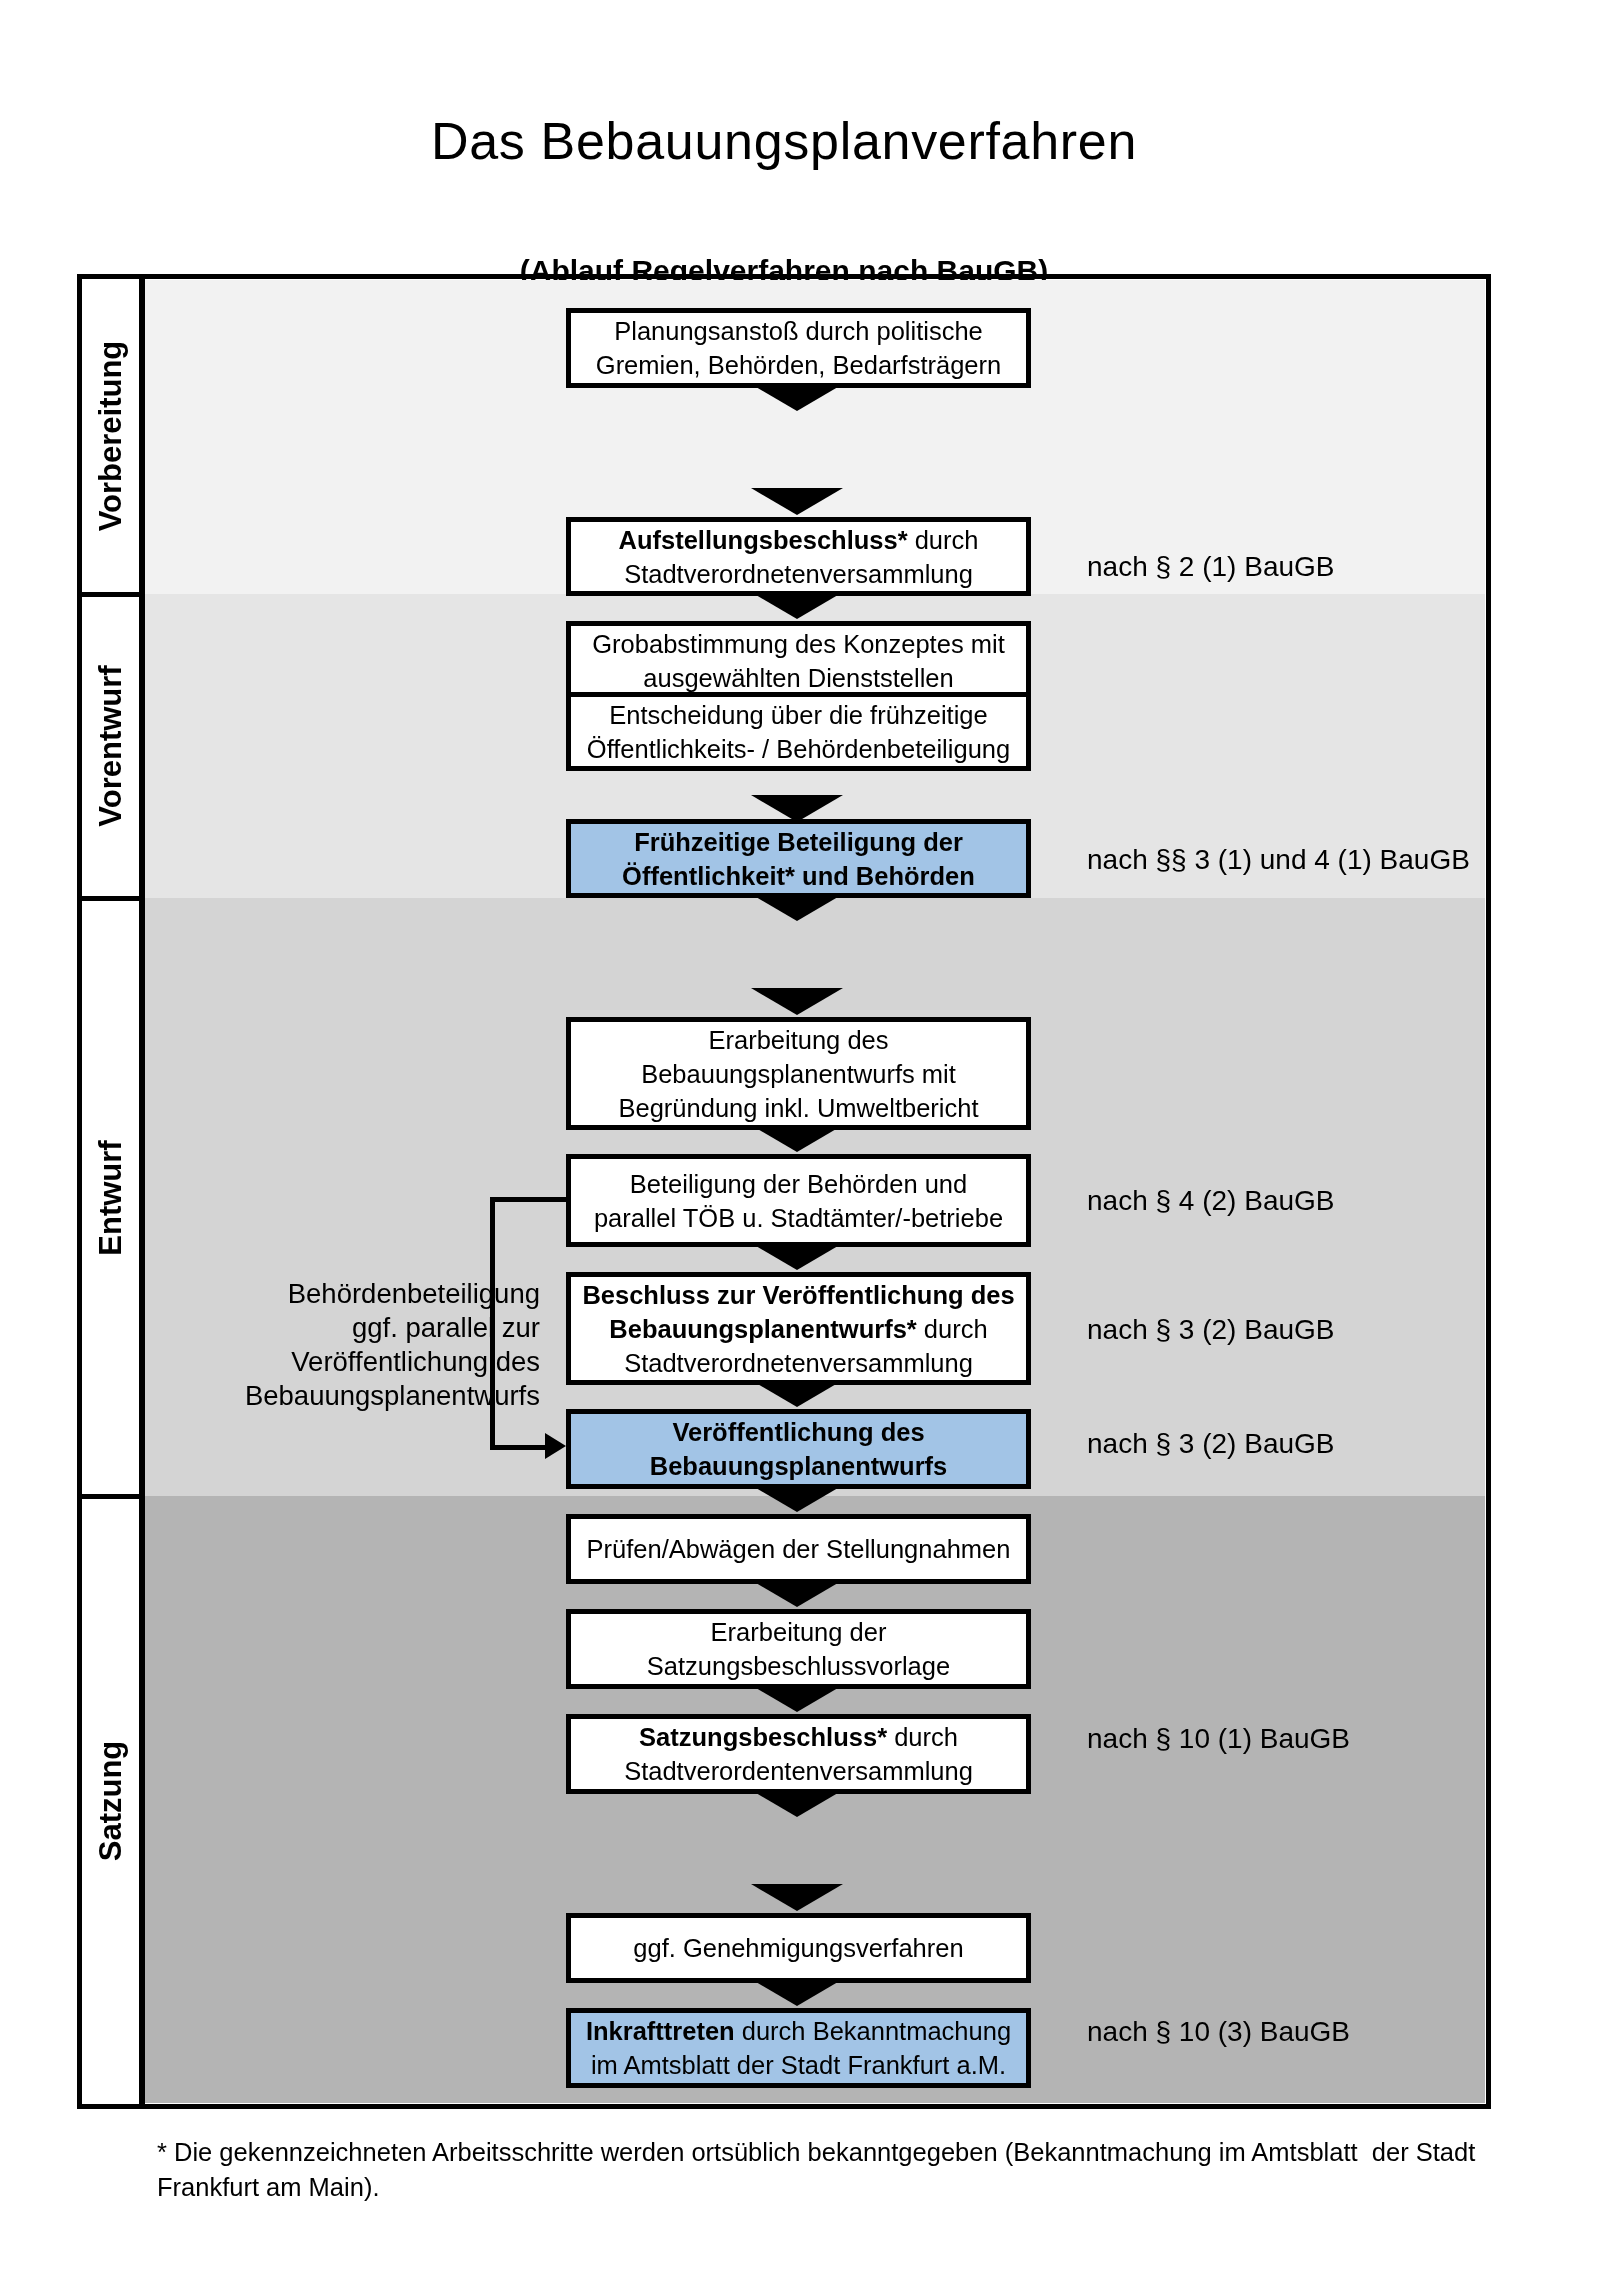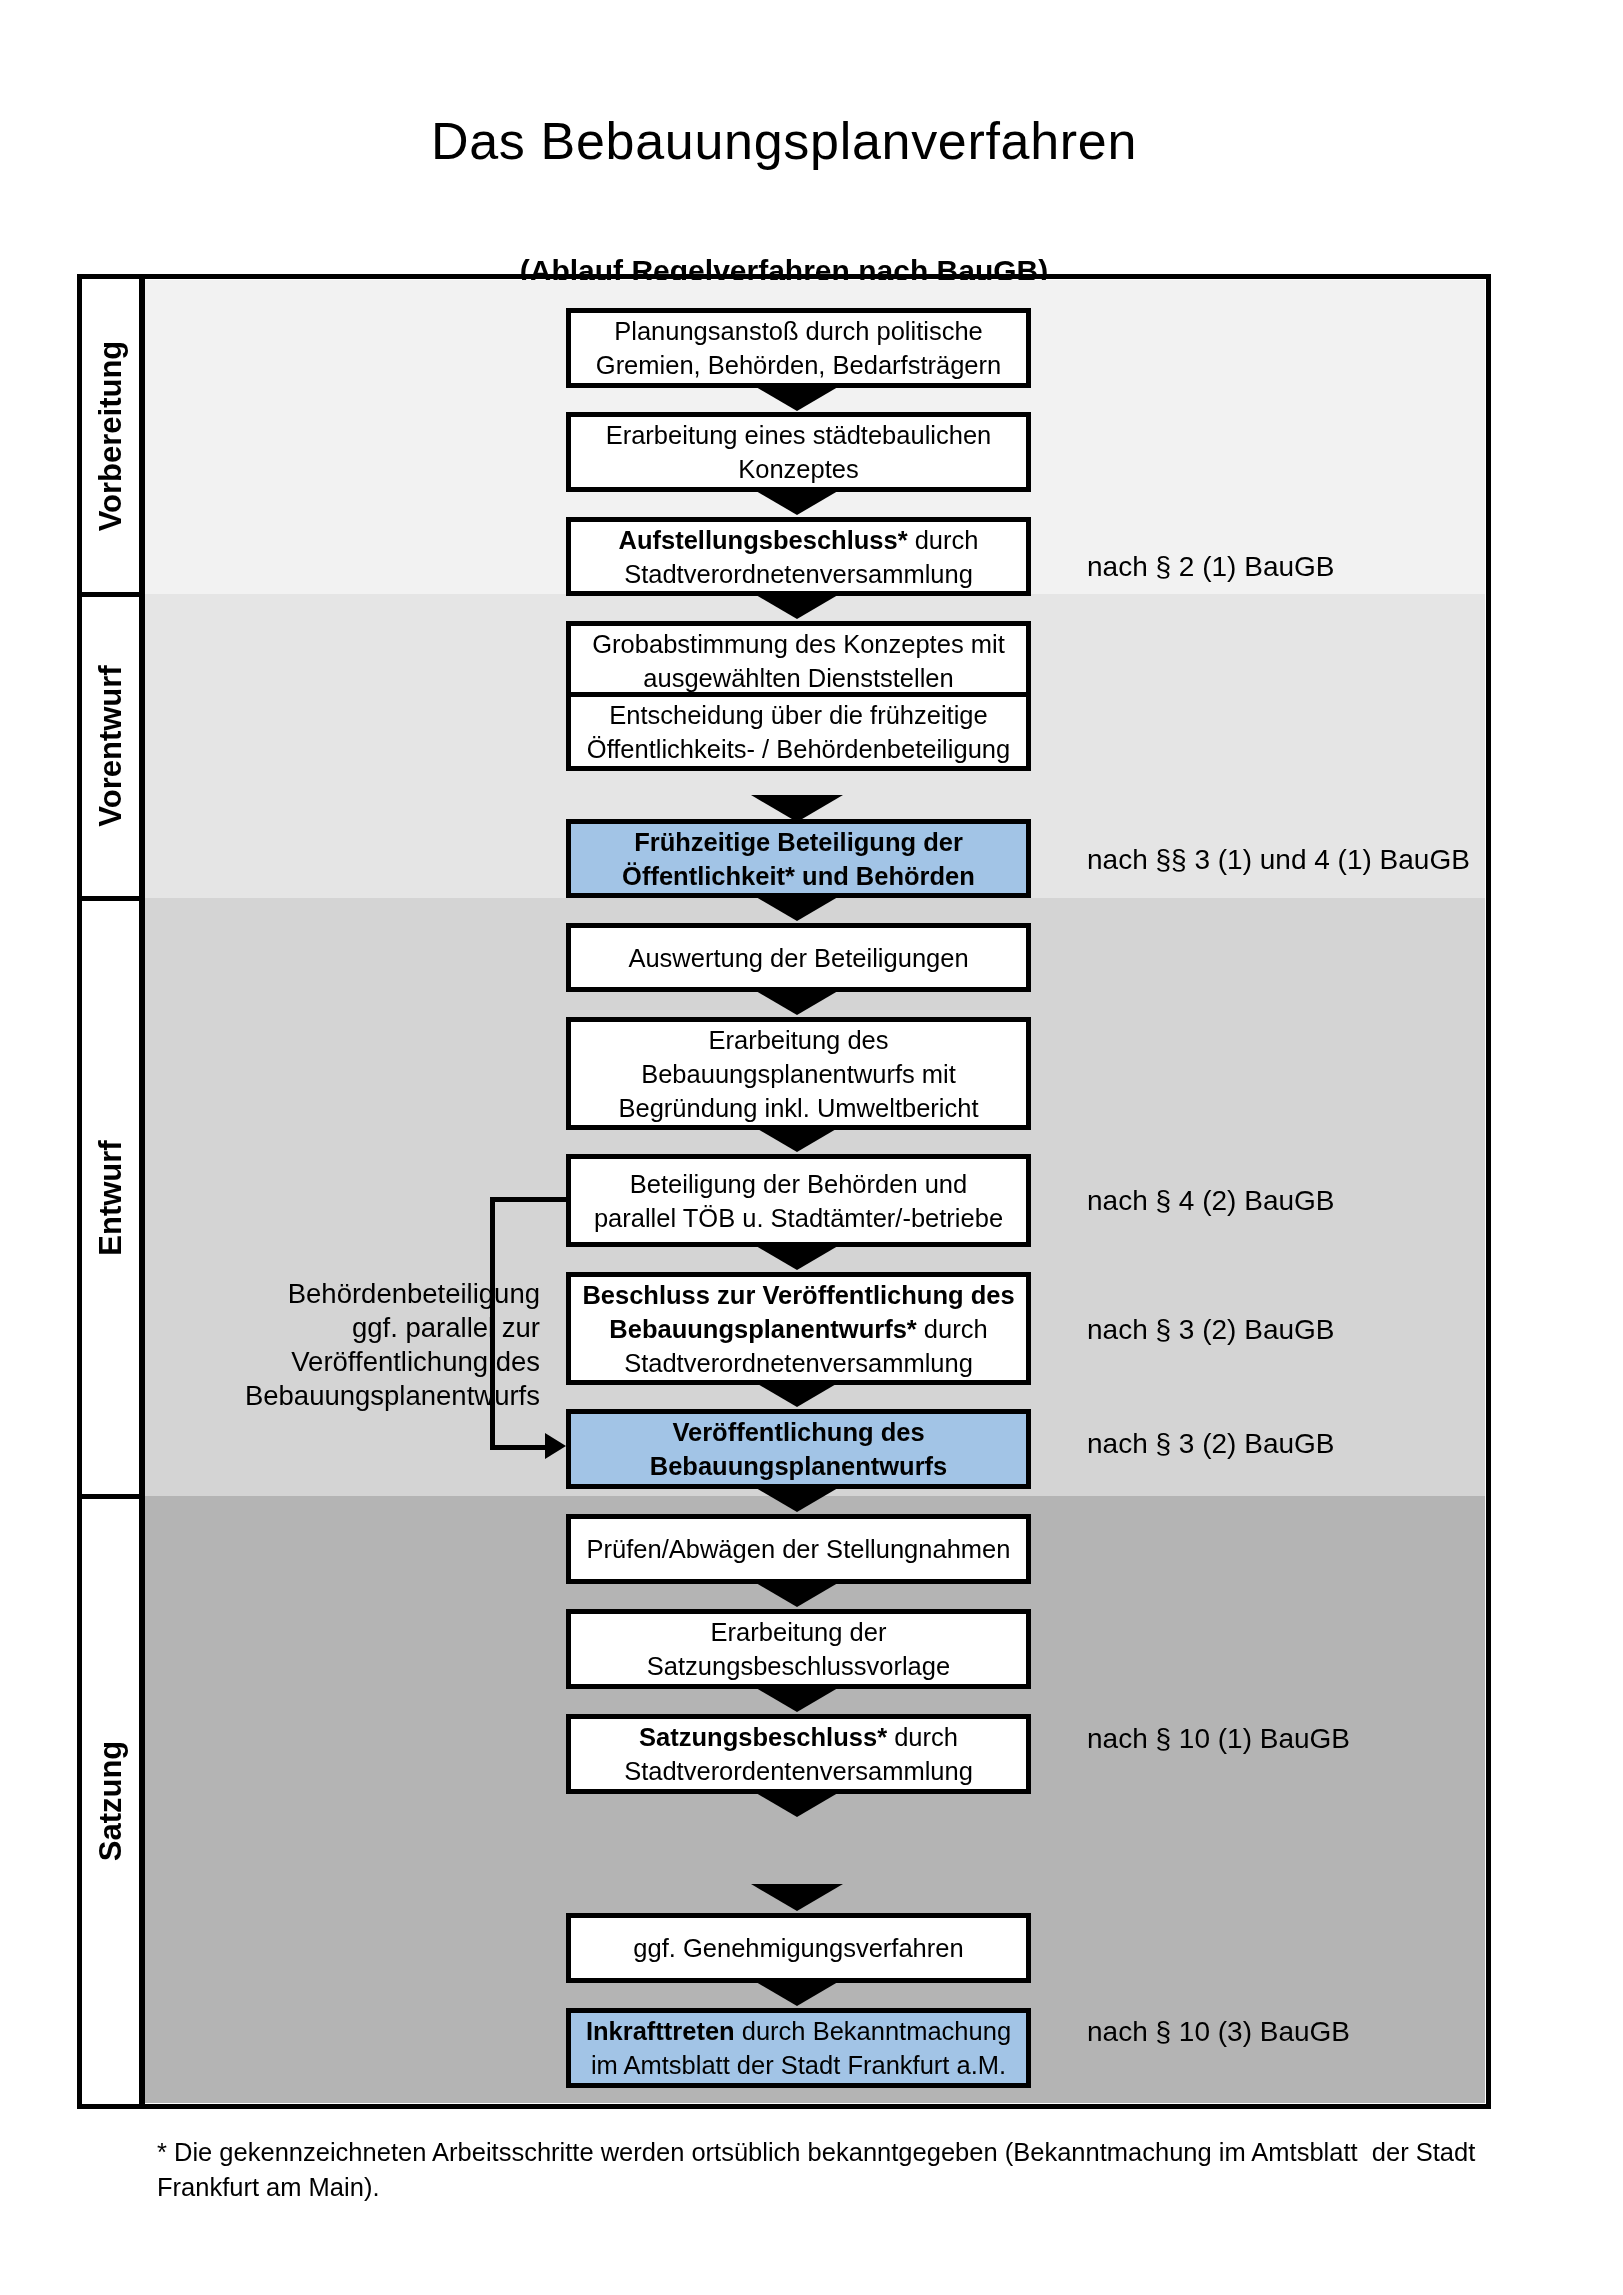--- a/index.html
+++ b/index.html
@@ -103,42 +103,35 @@
   <div class="abs darrow" style="top:1580px"></div>
   <div class="abs darrow" style="top:1685px"></div>
   <div class="abs darrow" style="top:1790px"></div>
   <div class="abs darrow" style="top:1884px"></div>
   <div class="abs darrow" style="top:1979px"></div>
 
   <div class="abs step" style="top:308px;height:80px">
     <div class="ln"><span class="bseg"></span><span>Planungsanstoß durch politische</span></div>
     <div class="ln"><span class="bseg"></span><span>Gremien, Behörden, Bedarfsträgern</span></div>
   </div>
-  <div class="abs step" style="top:412px;height:80px">
-    <div class="ln"><span class="bseg"></span><span>Erarbeitung eines städtebaulichen</span></div>
-    <div class="ln"><span class="bseg"></span><span>Konzeptes</span></div>
-  </div>
   <div class="abs step" style="top:517px;height:79px">
     <div class="ln"><span class="bseg">Aufstellungsbeschluss*</span><span> durch</span></div>
     <div class="ln"><span class="bseg"></span><span>Stadtverordnetenversammlung</span></div>
   </div>
   <div class="abs step" style="top:621px;height:79px">
     <div class="ln"><span class="bseg"></span><span>Grobabstimmung des Konzeptes mit</span></div>
     <div class="ln"><span class="bseg"></span><span>ausgewählten Dienststellen</span></div>
   </div>
   <div class="abs step" style="top:692px;height:79px">
     <div class="ln"><span class="bseg"></span><span>Entscheidung über die frühzeitige</span></div>
     <div class="ln"><span class="bseg"></span><span>Öffentlichkeits- / Behördenbeteiligung</span></div>
   </div>
   <div class="abs step hl" style="top:819px;height:79px">
     <div class="ln"><span class="bseg">Frühzeitige Beteiligung der</span><span></span></div>
     <div class="ln"><span class="bseg">Öffentlichkeit* und Behörden</span><span></span></div>
-  </div>
-  <div class="abs step" style="top:923px;height:69px">
-    <div class="ln"><span class="bseg"></span><span>Auswertung der Beteiligungen</span></div>
   </div>
   <div class="abs step" style="top:1017px;height:113px">
     <div class="ln"><span class="bseg"></span><span>Erarbeitung des</span></div>
     <div class="ln"><span class="bseg"></span><span>Bebauungsplanentwurfs mit</span></div>
     <div class="ln"><span class="bseg"></span><span>Begründung inkl. Umweltbericht</span></div>
   </div>
   <div class="abs step" style="top:1154px;height:93px">
     <div class="ln"><span class="bseg"></span><span>Beteiligung der Behörden und</span></div>
     <div class="ln"><span class="bseg"></span><span>parallel TÖB u. Stadtämter/-betriebe</span></div>
   </div>

